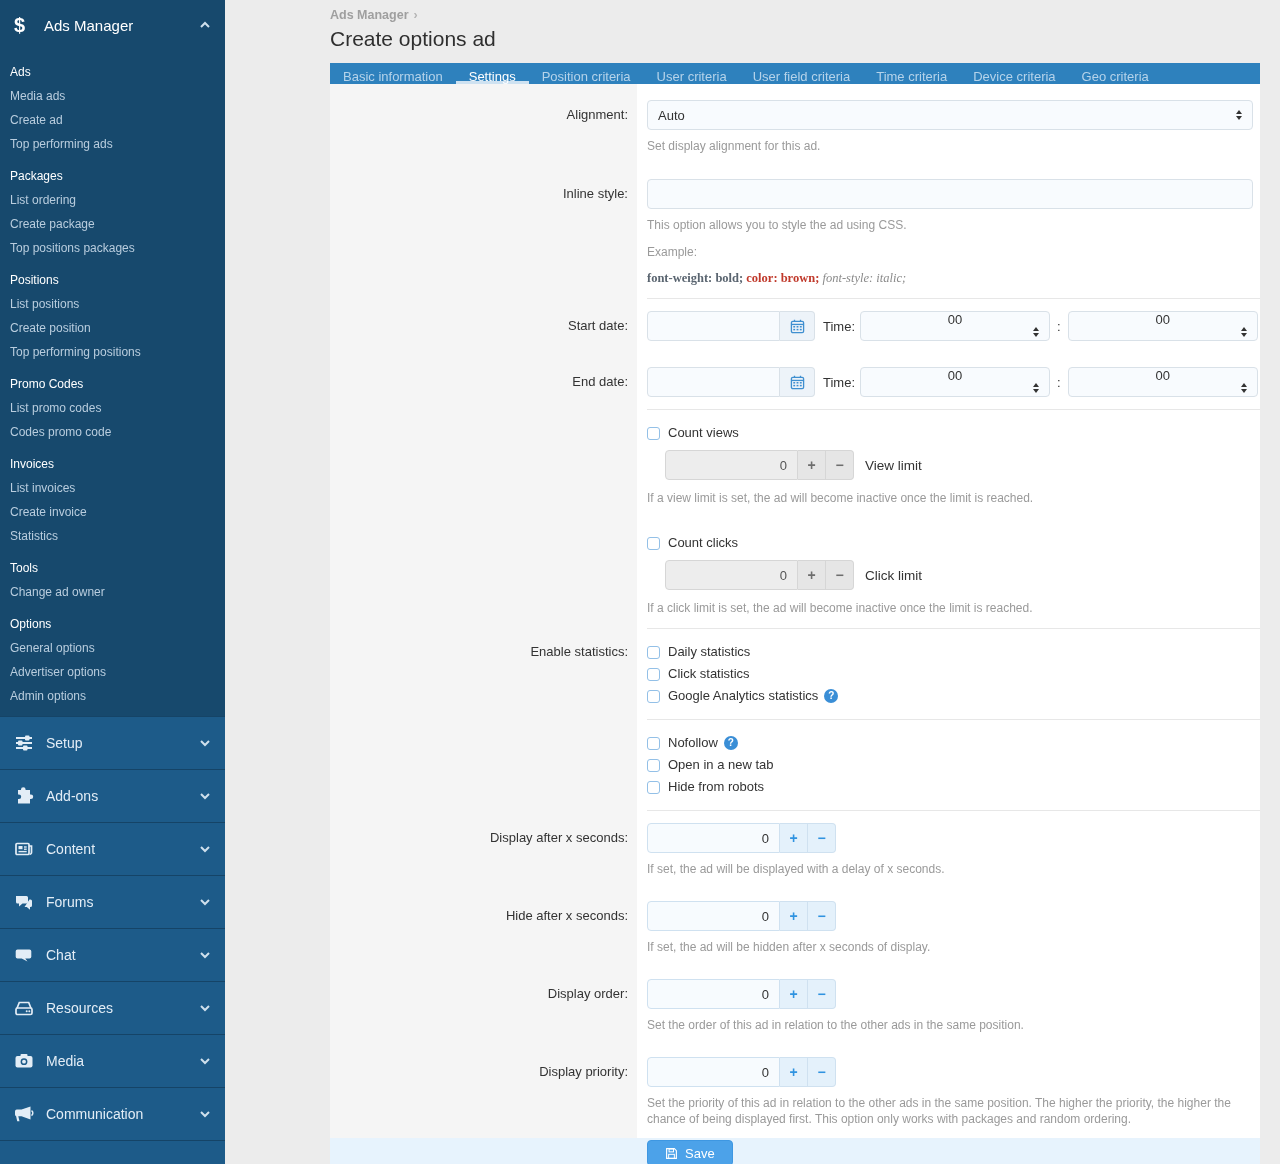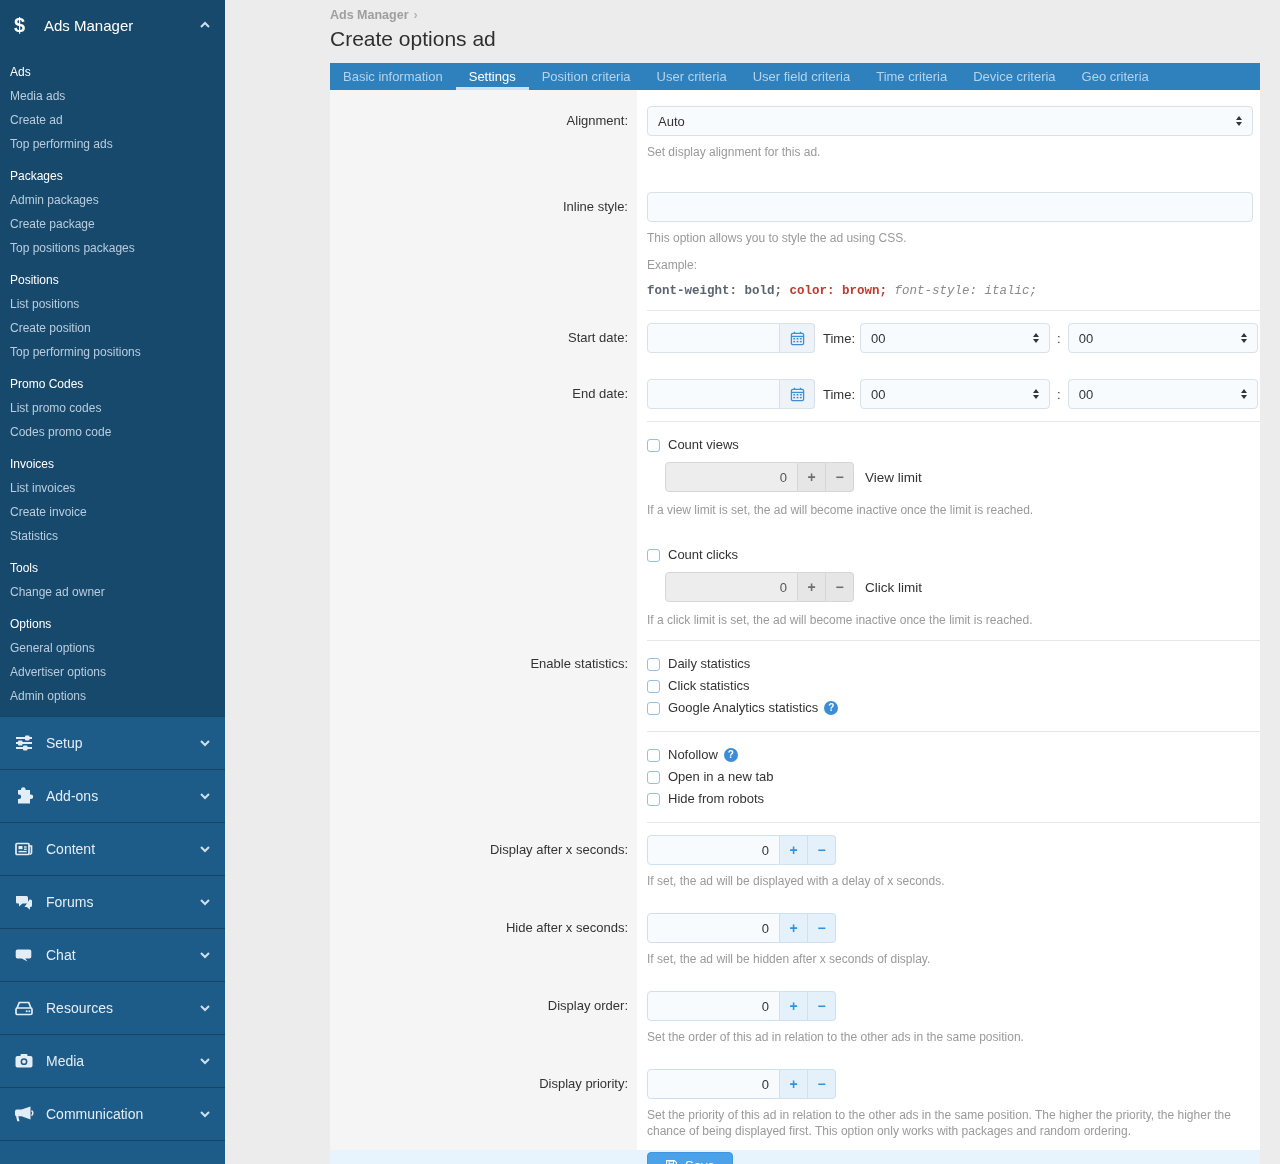--- a/index.html
+++ b/index.html
@@ -27,21 +27,21 @@
   .sb-module .mod-label { flex:1; }
   
   .main { position:absolute; left:225px; top:0; width:1055px; height:1164px;
           background:#ececec; }
   .content { margin-left:105px; width:930px; }
   .crumbs { padding-top:8px; font-size:12.5px; font-weight:bold; color:#9f9f9f;
             height:22px; }
   .crumb-sep::before { content:"›"; margin-left:5px; color:#b5b5b5; font-weight:bold; }
   .page-title { font-size:21px; color:#2f2f2f; margin-top:5px; margin-bottom:12px; }
   
-  .tabs { display:flex; background:#2e81bd; height:27px; }
+  .tabs { display:flex; background:#2e81bd; height:21px; }
   .tab { color:#b5d3ea; font-size:13px; line-height:27px; padding:0 13px;
          cursor:pointer; white-space:nowrap; }
   .tab.active { color:#fff; box-shadow:inset 0 -3px 0 #cfe2f1; }
   
   .panel { background:linear-gradient(to right,#f5f5f5 307px,#ffffff 307px);
            padding:16px 0 11px; }
   .row { display:grid; grid-template-columns:307px 1fr; }
   .lbl { text-align:right; padding-right:9px; color:#333; font-size:13px;
          line-height:30px; }
   .lbl.cb-align { line-height:21px; }
@@ -51,21 +51,21 @@
   
   .text-input, .date-input {
     height:30px; background:#f8fbfe; border:1px solid #d9e1e8; border-radius:4px;
     font-size:13px; color:#333; padding:0 9px; outline:none;
     font-family:"Liberation Sans","DejaVu Sans",sans-serif; }
   .text-input.full { width:100%; }
   .selectbox { height:30px; background:#f8fbfe; border:1px solid #d9e1e8;
     border-radius:4px; display:flex; align-items:center; padding:0 10px;
     font-size:13px; color:#333; cursor:pointer; }
   .selectbox.full { width:100%; }
-  .selectbox.time { width:190px; }
+  .selectbox.time { width:190px;flex-direction:column; }
   .arrows { margin-left:auto; display:inline-flex; flex-direction:column; gap:2px; }
   .arrows::before { content:""; border-left:3.5px solid transparent;
     border-right:3.5px solid transparent; border-bottom:4.5px solid #333; }
   .arrows::after { content:""; border-left:3.5px solid transparent;
     border-right:3.5px solid transparent; border-top:4.5px solid #333; }
   
   .inline-row { display:flex; align-items:center; }
   .date-input { width:133px; border-radius:4px 0 0 4px; }
   .cal-btn { width:35px; height:30px; background:#edf3f9; border:1px solid #d9e1e8;
     border-left:none; border-radius:0 4px 4px 0; display:flex; align-items:center;
@@ -93,27 +93,27 @@
     padding:2px 0; line-height:18px; }
   .checkbox { width:13px; height:13px; border:1px solid #93c0e7; border-radius:3px;
     background:#fff; margin-right:8px; flex:none; cursor:pointer; }
   .q-icon { width:14px; height:14px; border-radius:50%; background:#3a8ed6;
     color:#fff; font-size:10px; font-weight:bold; display:inline-flex;
     align-items:center; justify-content:center; margin-left:6px; }
   .q-icon::before { content:"?"; }
   .indent { margin-left:18px; }
   
   .example-label { color:#9a9a9a; font-size:12px; margin-top:12px; }
-  .code-line { margin-top:12px; font-family:Liberation Mono, monospace;
+  .code-line { margin-top:12px; font-family:Liberation Serif, serif;
     font-size:12.5px; }
   .code-bold { color:#5a6570; font-weight:bold; }
   .code-red { color:#c0392b; font-weight:bold; }
   .code-italic { color:#8a8a8a; font-style:italic; }
   
-  .mb23 { margin-bottom:32px; } .mb26 { margin-bottom:26px; } .mb24 { margin-bottom:24px; }
+  .mb23 { margin-bottom:25px; } .mb26 { margin-bottom:26px; } .mb24 { margin-bottom:24px; }
   .group-gap { margin-top:6px; }
   
   .save-strip { background:#e7f3fd; height:30px; display:flex; align-items:center; }
   .save-btn { margin-left:317px; height:26px; background:#4ca2e9; border:1px solid #3e97e2;
     border-radius:4px; color:#fff; font-size:13px; padding:0 17px; display:inline-flex;
     align-items:center; gap:7px; cursor:pointer;
     font-family:"Liberation Sans","DejaVu Sans",sans-serif; }
 </style>
 </head>
 <body>
@@ -126,21 +126,21 @@
         <polyline points="2,8 6,4 10,8" fill="none" stroke="#cfe0ed" stroke-width="2"></polyline>
       </svg>
   </div>
   <div class="sb-nav">
     <div class="sb-heading">Ads</div>
     <a class="sb-link">Media ads</a>
     <a class="sb-link">Create ad</a>
     <a class="sb-link">Top performing ads</a>
 
     <div class="sb-heading">Packages</div>
-    <a class="sb-link">Admin packages</a>
+    <a class="sb-link">List ordering</a>
     <a class="sb-link">Create package</a>
     <a class="sb-link">Top positions packages</a>
 
     <div class="sb-heading">Positions</div>
     <a class="sb-link">List positions</a>
     <a class="sb-link">Create position</a>
     <a class="sb-link">Top performing positions</a>
 
     <div class="sb-heading">Promo Codes</div>
     <a class="sb-link">List promo codes</a>

